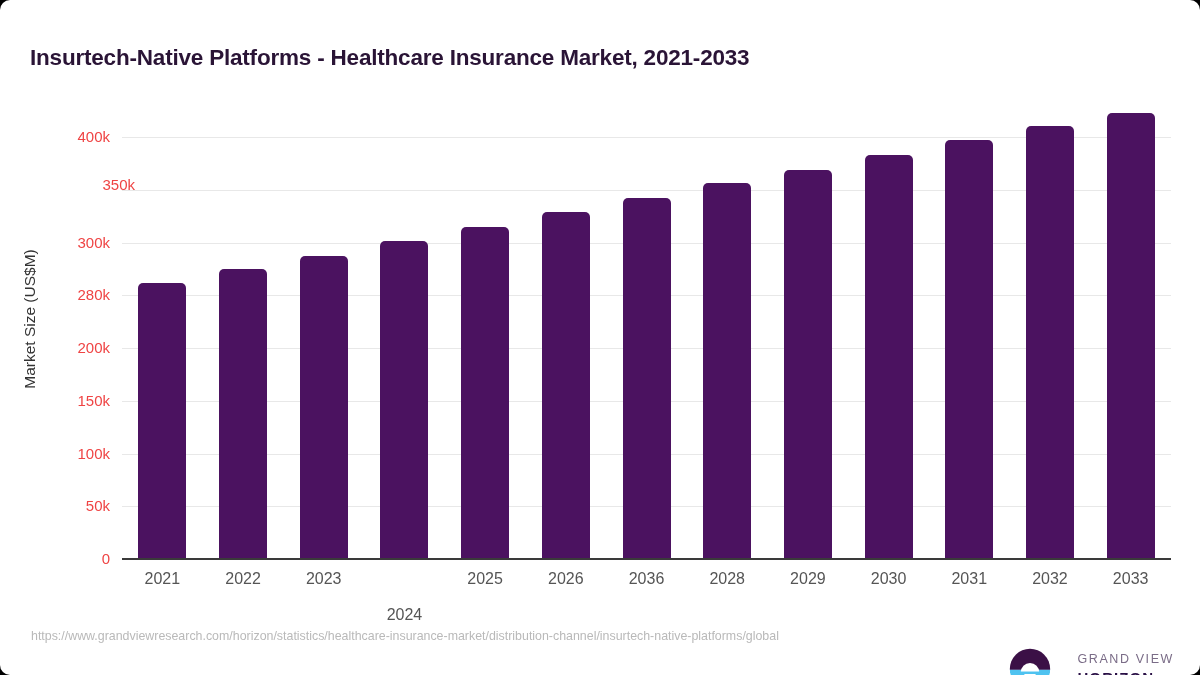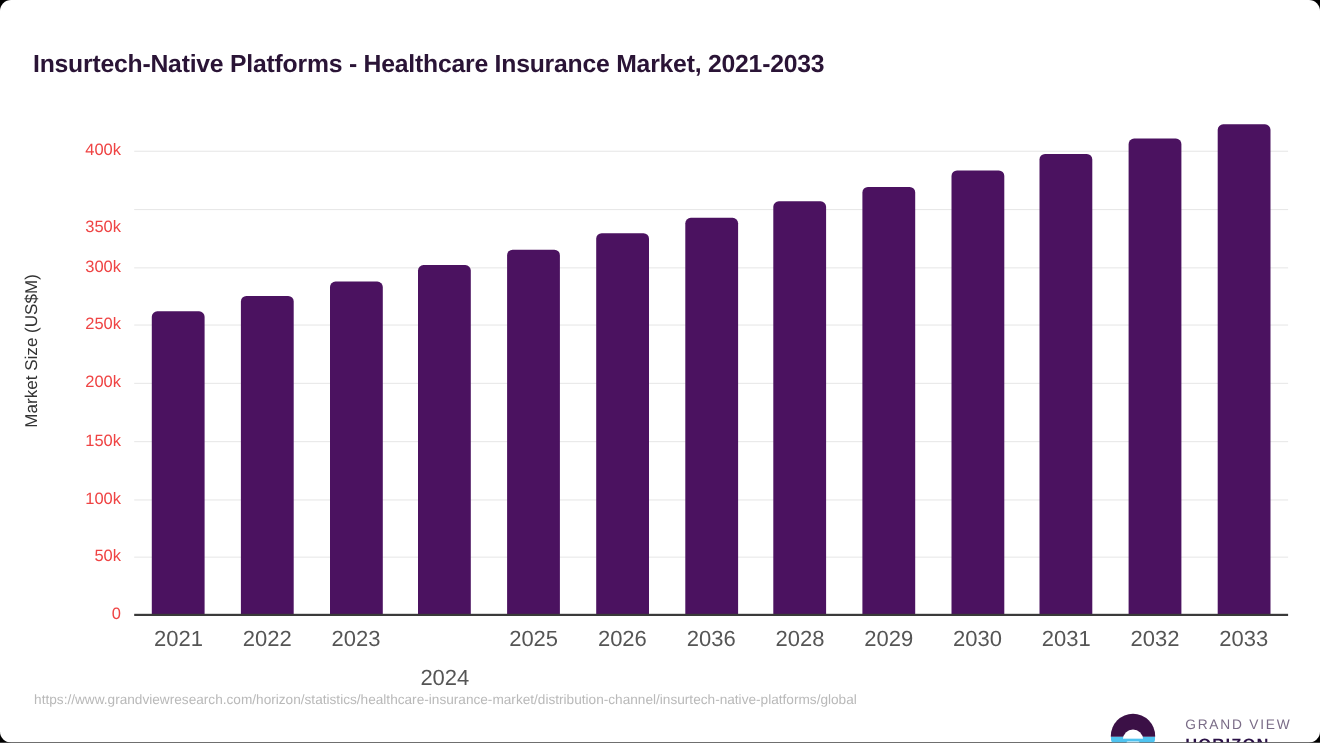--- a/index.html
+++ b/index.html
@@ -95,21 +95,21 @@
     position: absolute;
     bottom: 0;
     border-radius: 5px 5px 0 0;
     background: #4B1260;
   }
 
   
   .xtick-label {
     position: absolute;
     top: 570px;
-    font-size: 20px;
+    font-size: 16px;
     color: #555555;
     text-align: center;
     white-space: nowrap;
   }
 
   
   #source-url {
     position: absolute;
     left: 31px;
     top: 628px;
@@ -191,23 +191,23 @@
   </div>
 
   <div id="baseline"></div>
 
   <div id="y-ticks">
       <div class="ytick-label" style="left: 0px; width: 110px; top: 550px;">0</div>
       <div class="ytick-label" style="left: 0px; width: 110px; top: 497.25px;">50k</div>
       <div class="ytick-label" style="left: 0px; width: 110px; top: 444.5px;">100k</div>
       <div class="ytick-label" style="left: 0px; width: 110px; top: 391.75px;">150k</div>
       <div class="ytick-label" style="left: 0px; width: 110px; top: 339px;">200k</div>
-      <div class="ytick-label" style="left: 0px; width: 110px; top: 286.25px;">250k</div>
+      <div class="ytick-label" style="left: 0px; width: 110px; top: 286.25px;">280k</div>
       <div class="ytick-label" style="left: 0px; width: 110px; top: 233.5px;">300k</div>
-      <div class="ytick-label" style="left: 0px; width: 110px; top: 198px;">350k</div>
+      <div class="ytick-label" style="left: 0px; width: 110px; top: 176px; padding-left: 25px;">350k</div>
       <div class="ytick-label" style="left: 0px; width: 110px; top: 128px;">400k</div>
     </div>
   <div id="x-ticks">
       <div class="xtick-label" style="left: 122.346px; width: 80px;">2021</div>
       <div class="xtick-label" style="left: 203.038px; width: 80px;">2022</div>
       <div class="xtick-label" style="left: 283.731px; width: 80px;">2023</div>
       <div class="xtick-label" style="left: 364.423px; width: 80px; margin-top: 36px;">2024</div>
       <div class="xtick-label" style="left: 445.115px; width: 80px;">2025</div>
       <div class="xtick-label" style="left: 525.808px; width: 80px;">2026</div>
       <div class="xtick-label" style="left: 606.5px; width: 80px;">2036</div>

